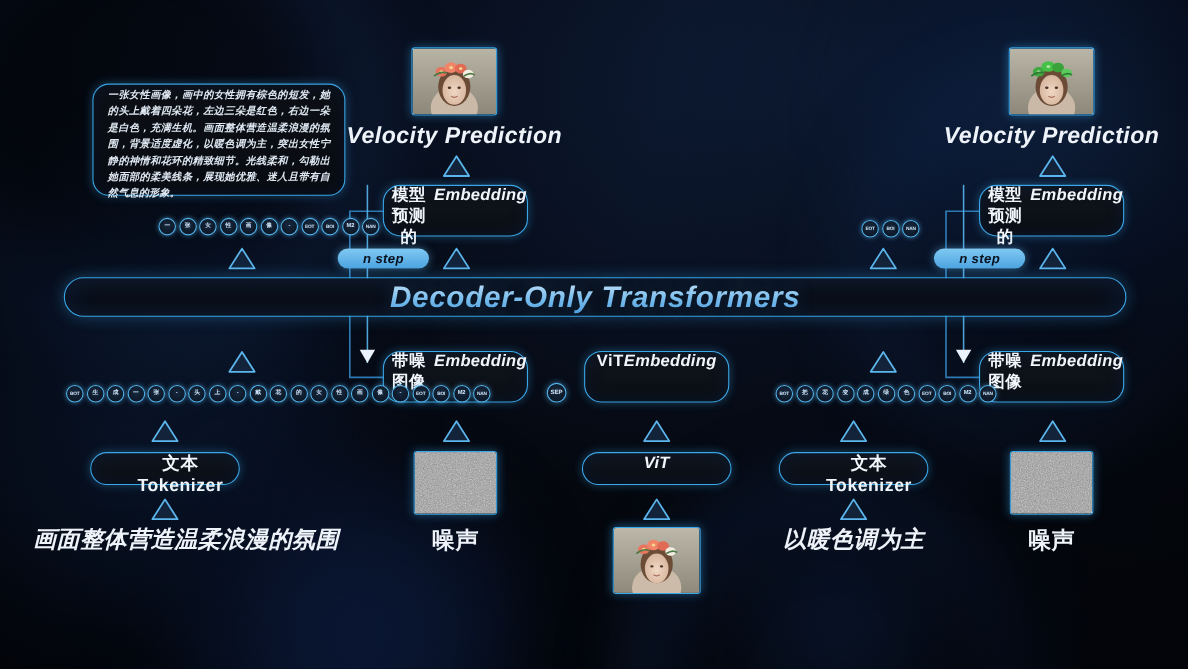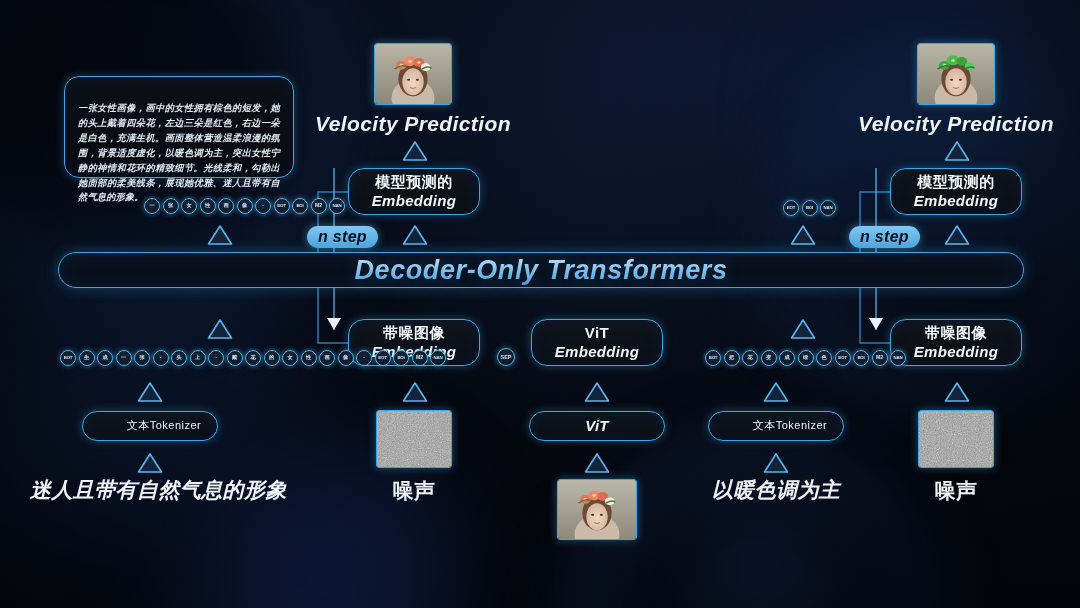--- a/index.html
+++ b/index.html
@@ -29,27 +29,27 @@
   .dark-wash{position:absolute;inset:0;background:
      linear-gradient(100deg, rgba(2,4,9,.72) 0%, rgba(2,4,9,.30) 34%, rgba(2,4,9,.10) 52%,
                      rgba(2,4,9,.34) 74%, rgba(2,4,9,.72) 100%);}
 
   
   .node{
     position:absolute;box-sizing:border-box;
     background:linear-gradient(180deg,#10151d 0%,#0a0e15 100%);
     border:1.6px solid #3aa7e8;border-radius:16px;
     box-shadow:0 0 9px rgba(58,167,232,.38), inset 0 0 14px rgba(10,30,60,.55);
-    display:flex;flex-direction:column;align-items:center;justify-content:center;
+    display:flex;flex-direction:row;align-items:flex-start;justify-content:center;
     text-align:center;line-height:1.25;
   }
   .node .cn{font-size:15px;font-weight:700;color:#f2f6fb;letter-spacing:.5px;}
   .node .en{font-size:15px;font-weight:700;font-style:italic;color:#f2f6fb;letter-spacing:.3px;}
   .node.pill{border-radius:999px;}
-  .node.pill .cn{font-size:11px;font-weight:400;margin-left:28px;}
+  .node.pill .cn{font-size:16px;font-weight:700;margin-left:28px;}
 
   
   .xformer{
     position:absolute;box-sizing:border-box;
     border:1.8px solid #3aa7e8;border-radius:26px;
     background:linear-gradient(180deg,#0d131d 0%,#080c14 55%,#0b1018 100%);
     box-shadow:0 0 14px rgba(58,167,232,.35), inset 0 0 26px rgba(12,34,68,.6);
     display:flex;align-items:center;justify-content:center;
   }
   .xformer span{
@@ -84,33 +84,34 @@
     display:flex;align-items:center;justify-content:center;
     font-size:5.5px;font-weight:700;color:#cfe4f6;
   }
 
   
   .prompt-card{
     position:absolute;box-sizing:border-box;
     border:1.6px solid #3aa7e8;border-radius:15px;
     background:linear-gradient(180deg,#0c1016 0%,#080b11 100%);
     box-shadow:0 0 9px rgba(58,167,232,.34), inset 0 0 16px rgba(8,26,54,.5);
-    padding:24px 13px;
+    padding:2px 13px;
+    margin-left:20px;
   }
   .prompt-card p{
     margin:0;font-size:9.2px;line-height:1.62;color:#dfe8f2;
     font-weight:700;font-style:italic;letter-spacing:.2px;text-align:justify;
   }
 
   
   .nstep{
     position:absolute;box-sizing:border-box;
     background:linear-gradient(180deg,#7fc8f2 0%,#4da4e0 100%);
-    border-radius:999px;padding:2px 11px;
-    font-size:16px;font-weight:700;font-style:italic;color:#07111d;
+    border-radius:999px;padding:2px 23px;
+    font-size:12px;font-weight:700;font-style:italic;color:#07111d;
     box-shadow:0 0 8px rgba(90,180,235,.55);
     letter-spacing:.3px;
   }
 
   
   .loop{position:absolute;pointer-events:none;}
 
   
   .imgbox{
     position:absolute;box-sizing:border-box;
@@ -330,21 +331,21 @@
   <div class="node pill" style="left:82px;top:411px;width:136px;height:30px;">
     <span class="cn">文本Tokenizer</span>
   </div>
 
   <div class="tri" style="left:137px;top:452px;">
     <svg width="26" height="22" viewBox="0 0 26 22">
       <path d="M13 2 L24.5 20 L1.5 20 Z" fill="#12233a" stroke="#5cb6ee" stroke-width="1.6" stroke-linejoin="round"></path>
     </svg>
   </div>
 
-  <div class="caption cn cn-ital" style="left:30px;top:476px;width:240px;">迷人且带有自然气息的形象</div>
+  <div class="caption cn cn-ital" style="left:30px;top:476px;width:240px;">画面整体营造温柔浪漫的氛围</div>
 
   <div class="tri" style="left:402px;top:381px;">
     <svg width="26" height="22" viewBox="0 0 26 22">
       <path d="M13 2 L24.5 20 L1.5 20 Z" fill="#12233a" stroke="#5cb6ee" stroke-width="1.6" stroke-linejoin="round"></path>
     </svg>
   </div>
   <div class="imgbox" style="left:376px;top:410px;width:76px;height:58px;">
     <svg viewBox="0 0 76 58" preserveAspectRatio="none">
       <defs>
         <filter id="nz1">

